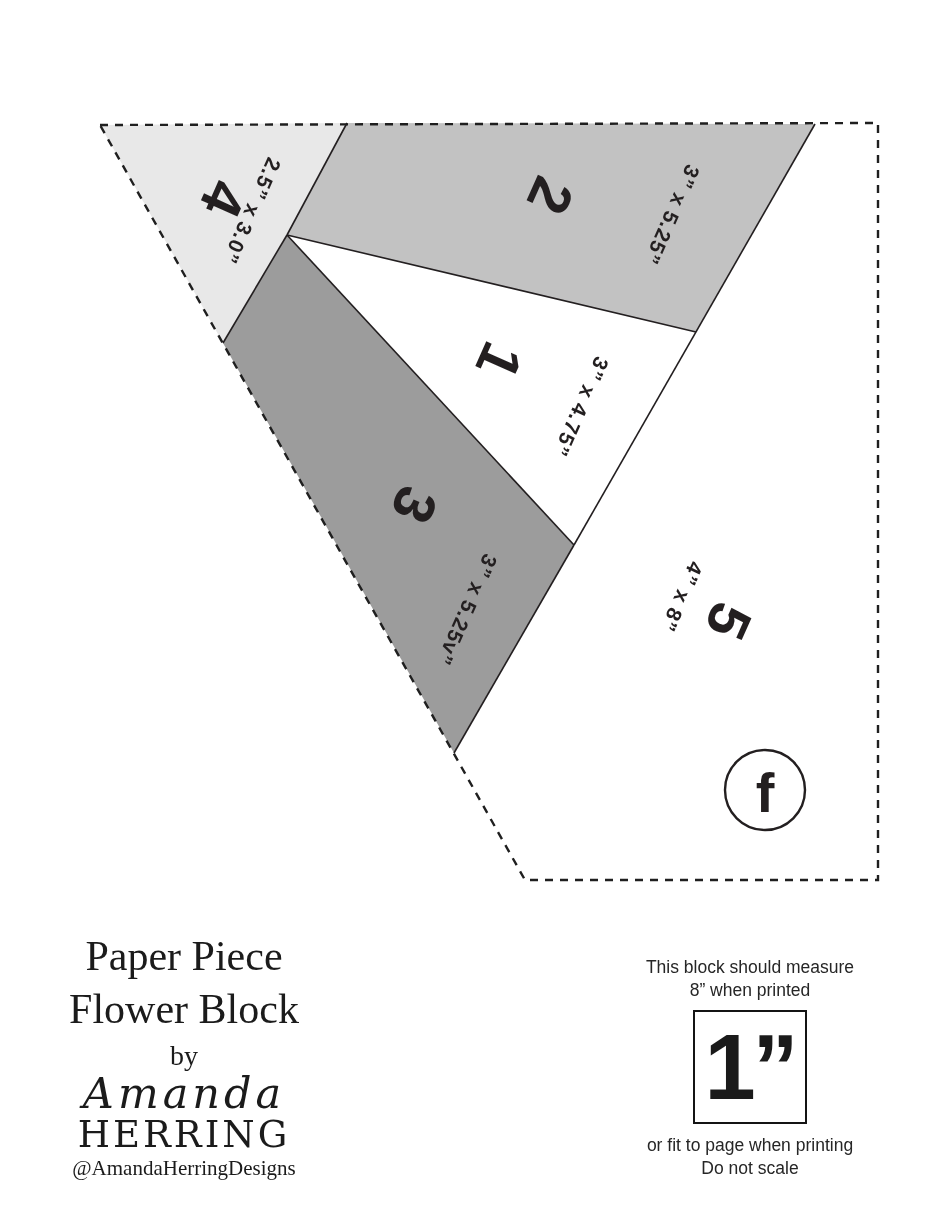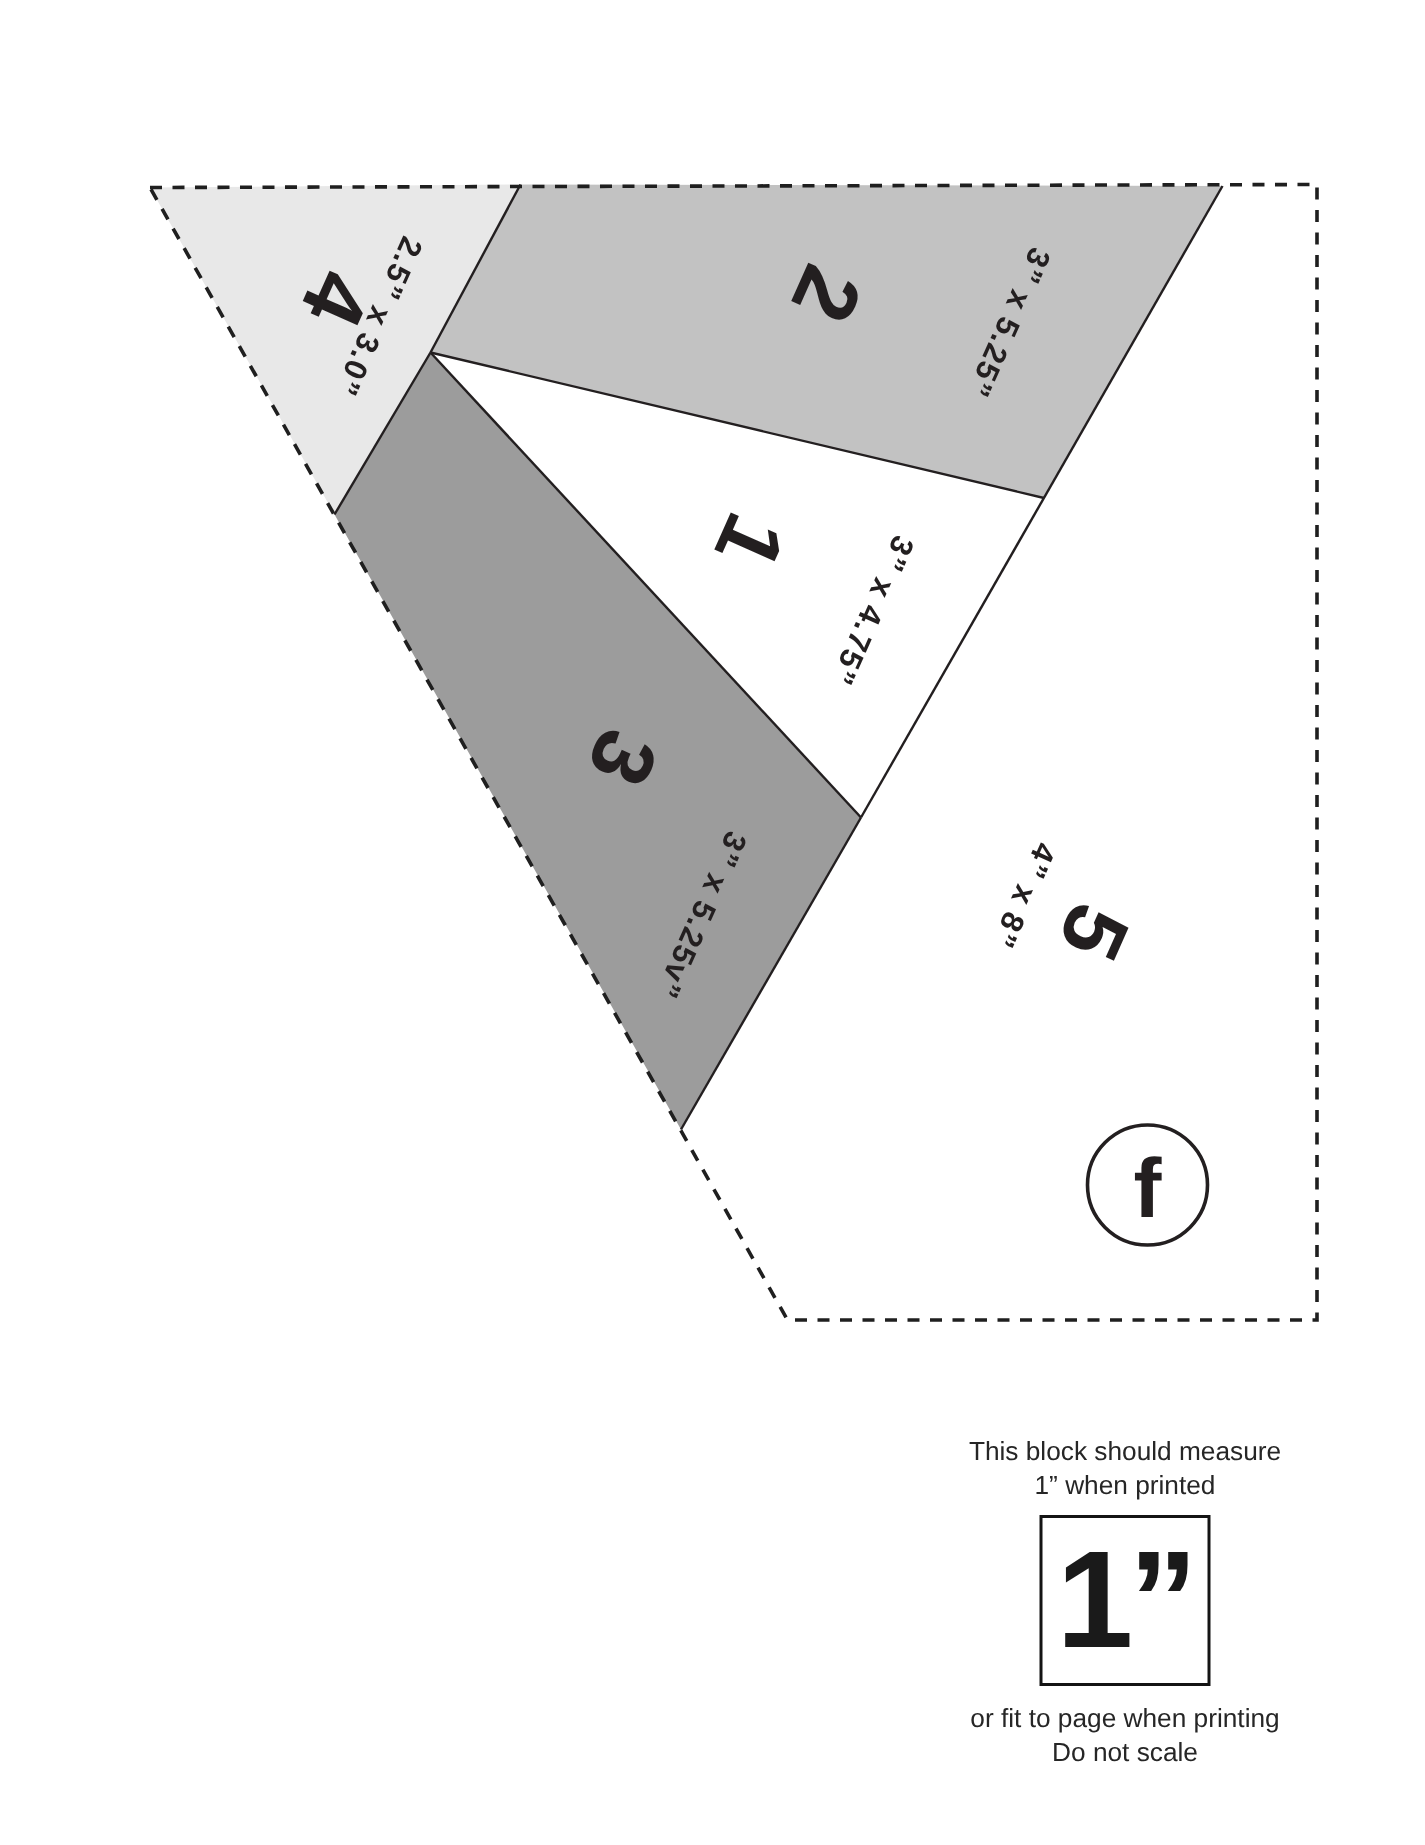--- a/index.html
+++ b/index.html
@@ -58,24 +58,32 @@
     <text class="piece-size" transform="translate(581,407) rotate(114)" text-anchor="middle" dominant-baseline="central">3” x 4.75”</text>
     <text class="piece-size" transform="translate(467,610) rotate(114)" text-anchor="middle" dominant-baseline="central">3” x 5.25v”</text>
     <text class="piece-size" transform="translate(682,597) rotate(114)" text-anchor="middle" dominant-baseline="central">4” x 8”</text>
 
     <g>
       <circle cx="765" cy="790" r="40" fill="none" stroke="#231f20" stroke-width="2.4"></circle>
       <text class="f-letter" x="765" y="792" text-anchor="middle" dominant-baseline="central">f</text>
     </g>
   </svg>
 
+  <div class="title-block">
+    <div class="t1">Paper Piece</div>
+    <div class="t1">Flower Block</div>
+    <div class="by">by</div>
+    <div class="amanda">Amanda</div>
+    <div class="herring">HERRING</div>
+    <div class="handle">@AmandaHerringDesigns</div>
+  </div>
 
   <div class="print-note">
     <div class="note-line">This block should measure</div>
-    <div class="note-line">1” when printed</div>
+    <div class="note-line">8” when printed</div>
     <div class="inch-box">
       <span class="inch-label">1”</span>
     </div>
     <div class="note-line">or fit to page when printing</div>
     <div class="note-line">Do not scale</div>
   </div>
 
 </div>
 
 </body></html>

